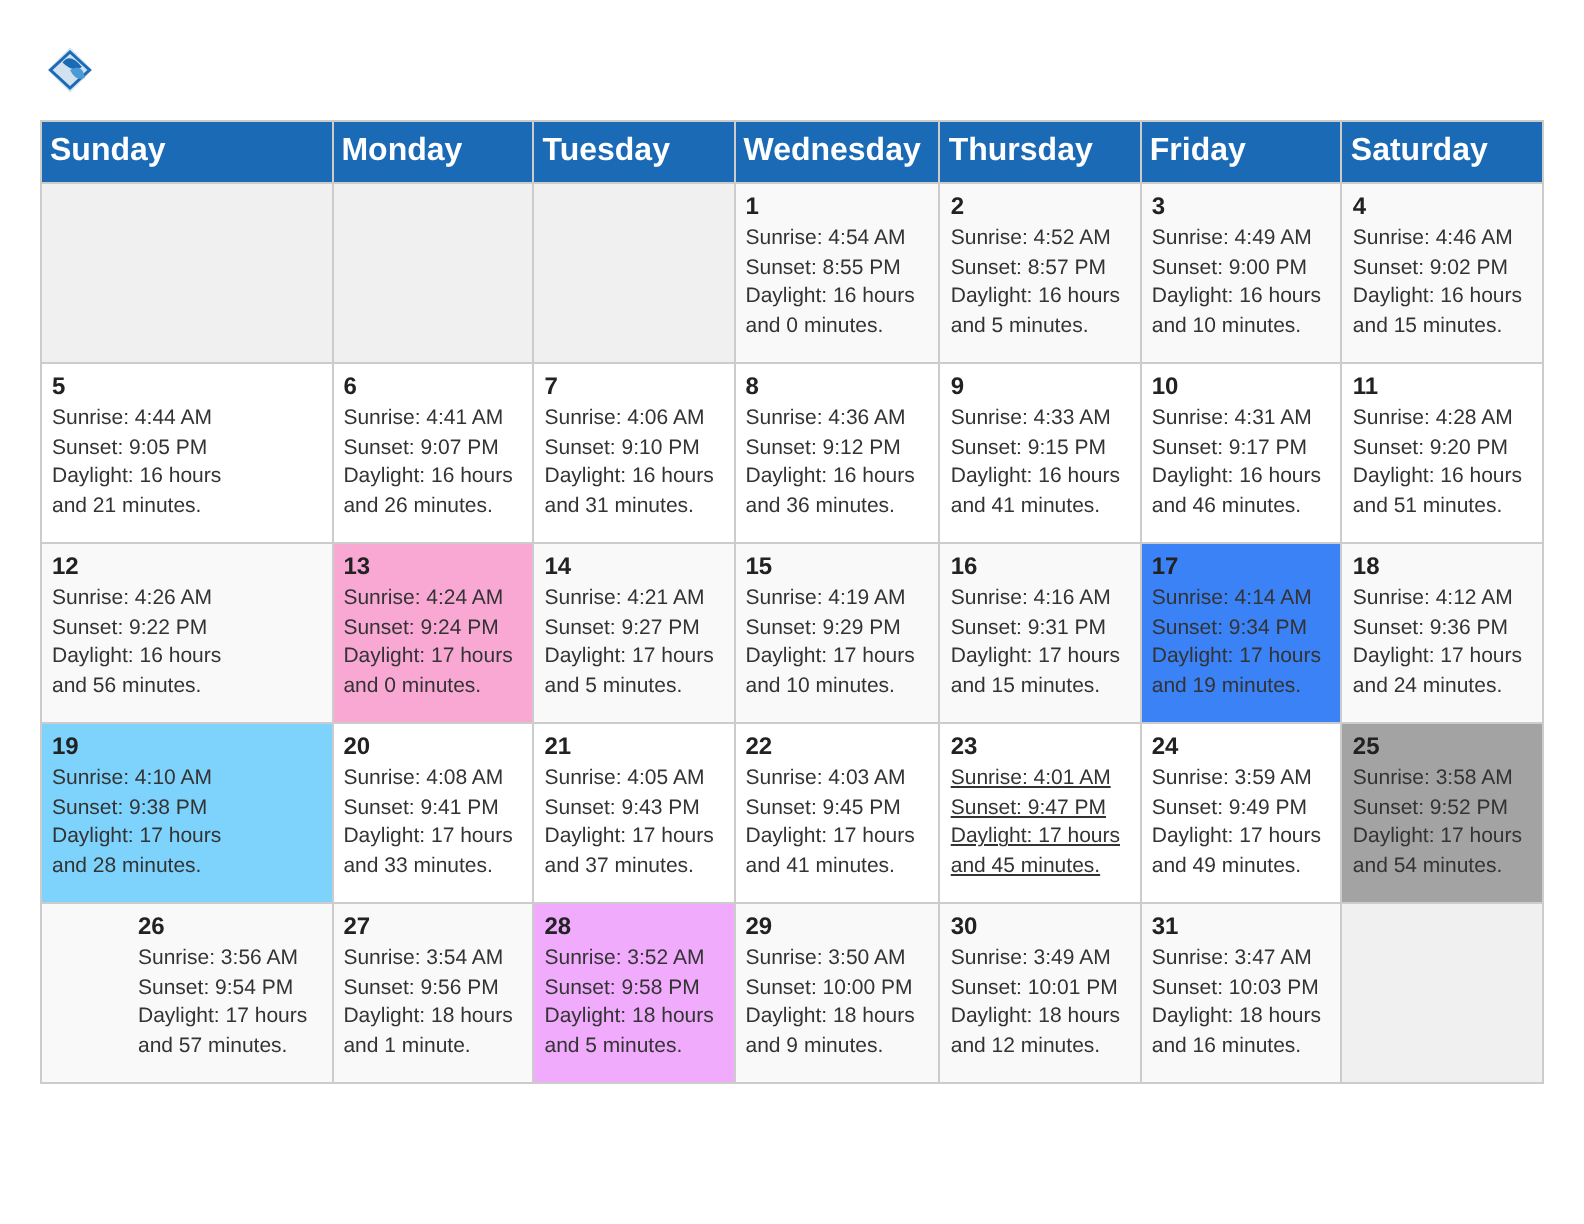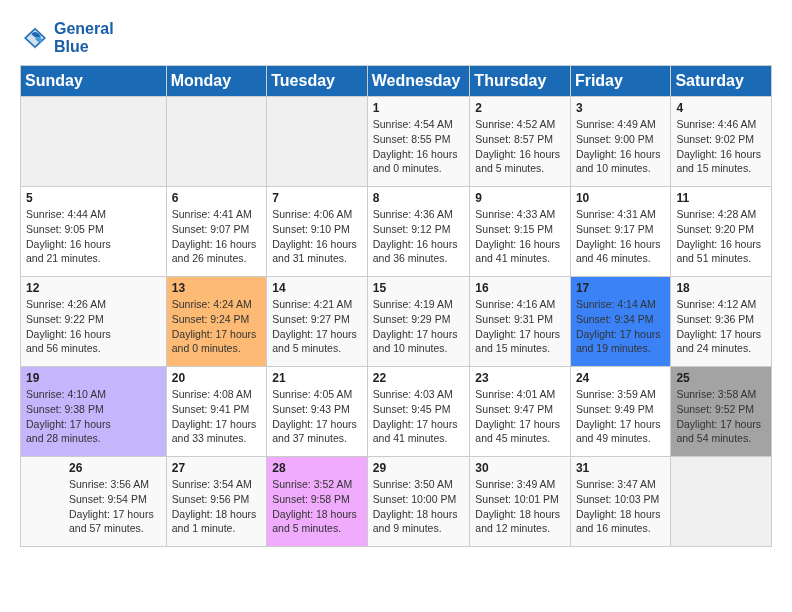--- a/index.html
+++ b/index.html
@@ -90,24 +90,20 @@
 <body>
 
 <div class="header">
   <div class="logo">
     <svg class="logo-icon" viewBox="0 0 40 40" xmlns="http://www.w3.org/2000/svg">
       <polygon points="20,5 35,20 20,35 5,20" fill="#1a6ab5" opacity="0.2"></polygon>
       <polygon points="20,8 33,20 20,32 7,20" fill="none" stroke="#1a6ab5" stroke-width="2"></polygon>
       <path d="M15,15 Q20,8 28,18 Q22,22 15,15Z" fill="#1a6ab5"></path>
       <path d="M20,20 Q28,15 30,25 Q24,28 20,20Z" fill="#4a9ad4"></path>
     </svg>
-    <div class="logo-text">
-      <div style="color:#1a5fa8; font-weight:bold; font-size:16px;">General</div>
-      <div style="color:#1a5fa8; font-weight:bold; font-size:16px;">Blue</div>
-    </div>
   </div>
   <div class="title-block">
     <div class="month-year"></div>
     <div class="location"></div>
   </div>
 </div>
 
 <table class="calendar">
   <thead>
     <tr>
@@ -206,21 +202,21 @@
         </td>
       </tr>
       <tr>
         <td style="background: rgb(249, 249, 249);">
           <div class="day-number">12</div>
           <div class="day-info" style="white-space: pre-line;">Sunrise: 4:26 AM
 Sunset: 9:22 PM
 Daylight: 16 hours
 and 56 minutes.</div>
         </td>
-        <td style="background: #fdba74;">
+        <td style="background: #f9a8d4;">
           <div class="day-number">13</div>
           <div class="day-info" style="white-space: pre-line;">Sunrise: 4:24 AM
 Sunset: 9:24 PM
 Daylight: 17 hours
 and 0 minutes.</div>
         </td>
         <td style="background: rgb(249, 249, 249);">
           <div class="day-number">14</div>
           <div class="day-info" style="white-space: pre-line;">Sunrise: 4:21 AM
 Sunset: 9:27 PM
@@ -250,21 +246,21 @@
         </td>
         <td style="background: rgb(249, 249, 249);">
           <div class="day-number">18</div>
           <div class="day-info" style="white-space: pre-line;">Sunrise: 4:12 AM
 Sunset: 9:36 PM
 Daylight: 17 hours
 and 24 minutes.</div>
         </td>
       </tr>
       <tr>
-        <td style="background: #c4b5fd;">
+        <td style="background: #7dd3fc;">
           <div class="day-number">19</div>
           <div class="day-info" style="white-space: pre-line;">Sunrise: 4:10 AM
 Sunset: 9:38 PM
 Daylight: 17 hours
 and 28 minutes.</div>
         </td>
         <td style="background: rgb(255, 255, 255);">
           <div class="day-number">20</div>
           <div class="day-info" style="white-space: pre-line;">Sunrise: 4:08 AM
 Sunset: 9:41 PM
@@ -280,21 +276,21 @@
         </td>
         <td style="background: rgb(255, 255, 255);">
           <div class="day-number">22</div>
           <div class="day-info" style="white-space: pre-line;">Sunrise: 4:03 AM
 Sunset: 9:45 PM
 Daylight: 17 hours
 and 41 minutes.</div>
         </td>
         <td style="background: rgb(255, 255, 255);">
           <div class="day-number">23</div>
-          <div class="day-info" style="white-space: pre-line;">Sunrise: 4:01 AM
+          <div class="day-info" style="white-space: pre-line; text-decoration: underline;">Sunrise: 4:01 AM
 Sunset: 9:47 PM
 Daylight: 17 hours
 and 45 minutes.</div>
         </td>
         <td style="background: rgb(255, 255, 255);">
           <div class="day-number">24</div>
           <div class="day-info" style="white-space: pre-line;">Sunrise: 3:59 AM
 Sunset: 9:49 PM
 Daylight: 17 hours
 and 49 minutes.</div>

